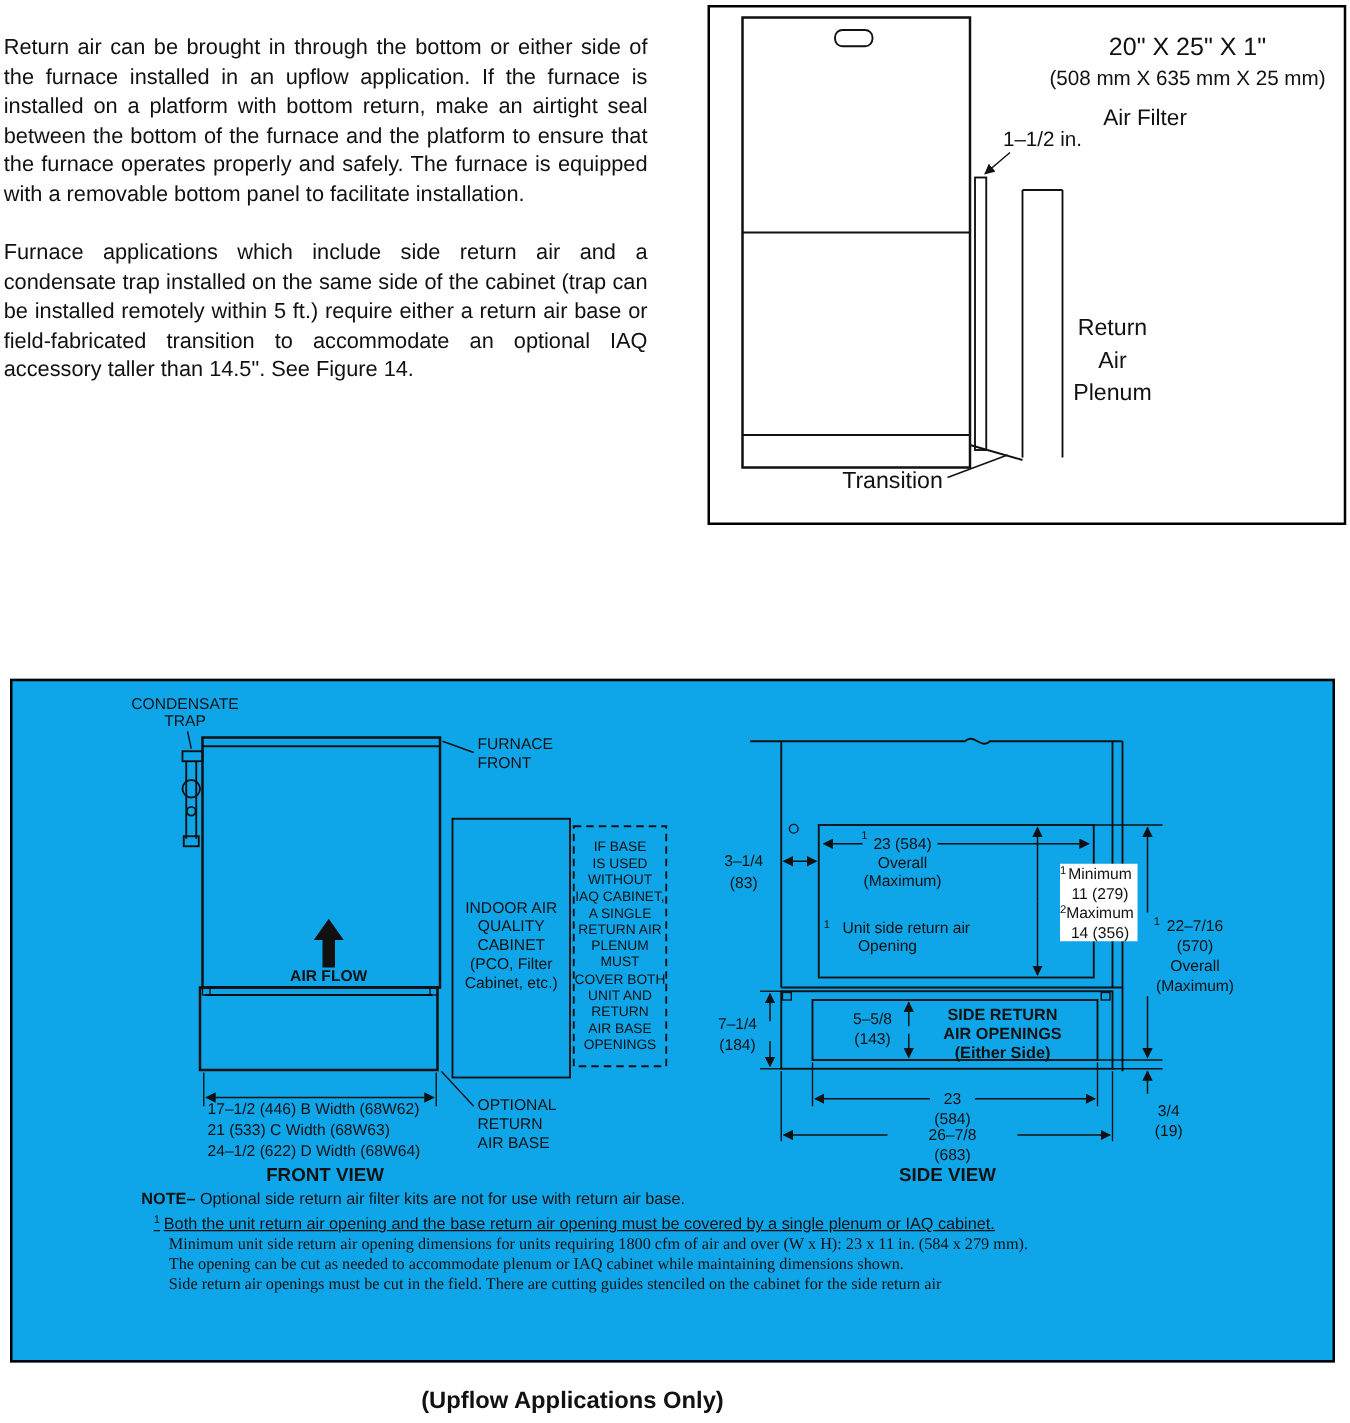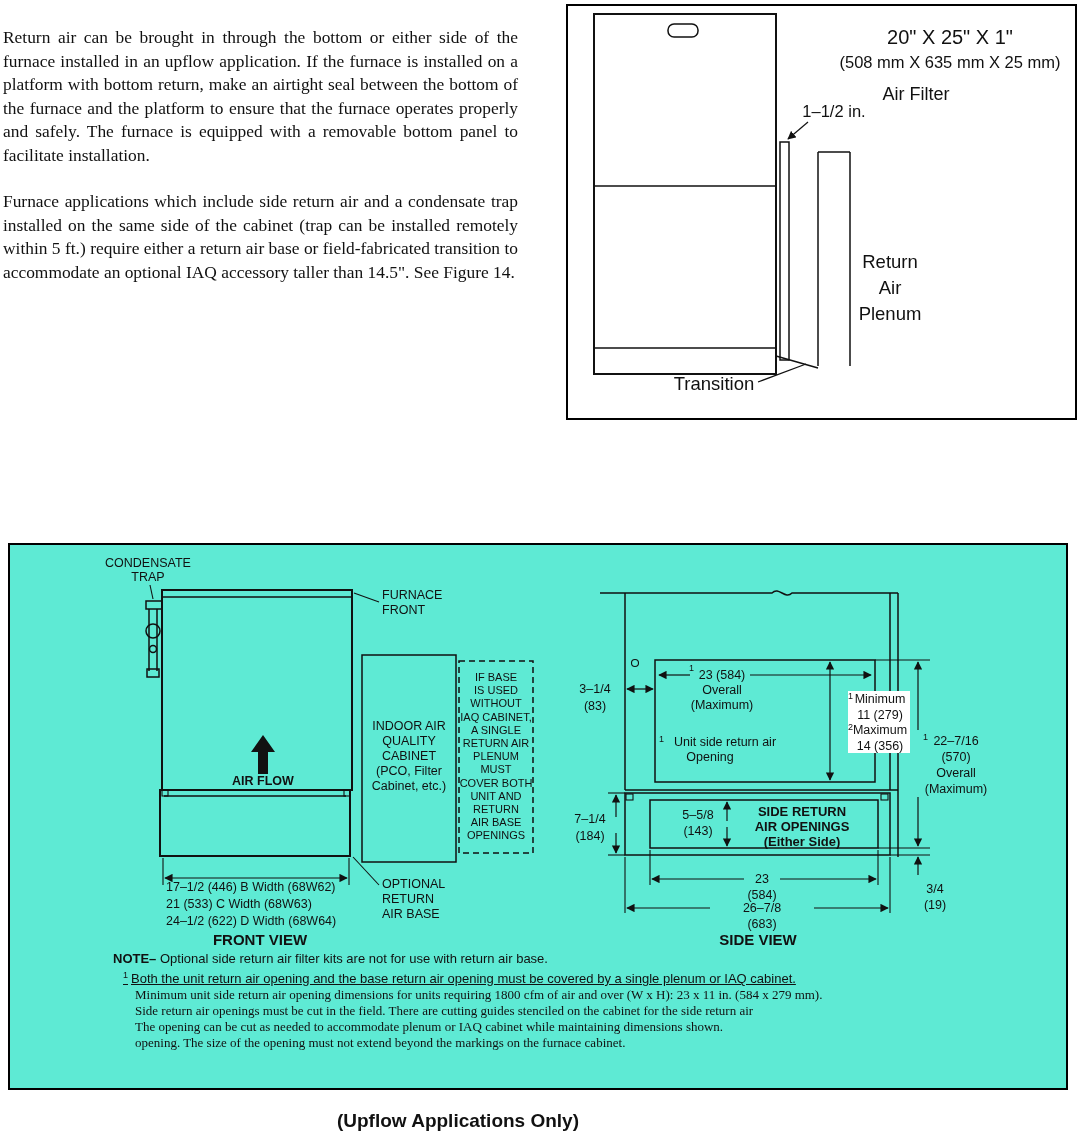--- a/index.html
+++ b/index.html
@@ -1,27 +1,27 @@
 <!DOCTYPE html>
 <html><head>
 <meta charset="utf-8">
 <style>
   html,body { margin:0; padding:0; background:#ffffff; }
   body { width:1080px; height:1138px; position:relative; overflow:hidden;
          font-family:"Liberation Sans", sans-serif; color:#111; }
 
-  .intro { position:absolute; left:3px; top:26px; width:515px;font-family:Liberation Serif, serif; }
+  .intro { position:absolute; left:3px; top:26px; width:515px; }
   .intro p { margin:0 0 23px 0; font-size:17.4px; line-height:23.5px;
              text-align:justify; color:#111; }
 
   .filter-box { position:absolute; left:566px; top:4px; width:507px; height:412px;
                 border:2px solid #000; background:#fff; }
 
   .figure-box { position:absolute; left:8px; top:543px; width:1056px; height:543px;
-                border:2px solid #000; background:#5eead4; }
+                border:2px solid #000; background:#0ea5e9; }
 
   svg text { font-family:"Liberation Sans", sans-serif; fill:#111; }
   .t20 { font-size:20px; }
   .t18 { font-size:18px; }
   .t185 { font-size:18.5px; }
   .t165 { font-size:16.5px; }
   .t13b { font-size:13px; font-weight:bold; }
   .t125 { font-size:12.5px; }
   .t125b { font-size:12.5px; font-weight:bold; }
   .t11 { font-size:11px; }
@@ -290,19 +290,18 @@
     <text class="t125" x="925" y="364" text-anchor="middle">(19)</text>
 
     <text class="t15b" x="748" y="400" text-anchor="middle">SIDE VIEW</text>
   </svg>
 
   
   <div class="notes">
     <div class="nline"><span class="nbold">NOTE–</span><span> Optional side return air filter kits are not for use with return air base.</span></div>
     <div class="nline fn"><sup>1</sup><span>Both the unit return air opening and the base return air opening must be covered by a single plenum or IAQ cabinet.</span></div>
     <div class="nline cont">Minimum unit side return air opening dimensions for units requiring 1800 cfm of air and over (W x H): 23 x 11 in. (584 x 279 mm).</div>
+    <div class="nline cont">The opening can be cut as needed to accommodate plenum or IAQ cabinet while maintaining dimensions shown.</div>
     <div class="nline cont">Side return air openings must be cut in the field. There are cutting guides stenciled on the cabinet for the side return air</div>
-    <div class="nline cont">The opening can be cut as needed to accommodate plenum or IAQ cabinet while maintaining dimensions shown.</div>
-    <div class="nline cont">opening. The size of the opening must not extend beyond the markings on the furnace cabinet.</div>
   </div>
 </div>
 
 <div class="caption">(Upflow Applications Only)</div>
 
 </body></html>

